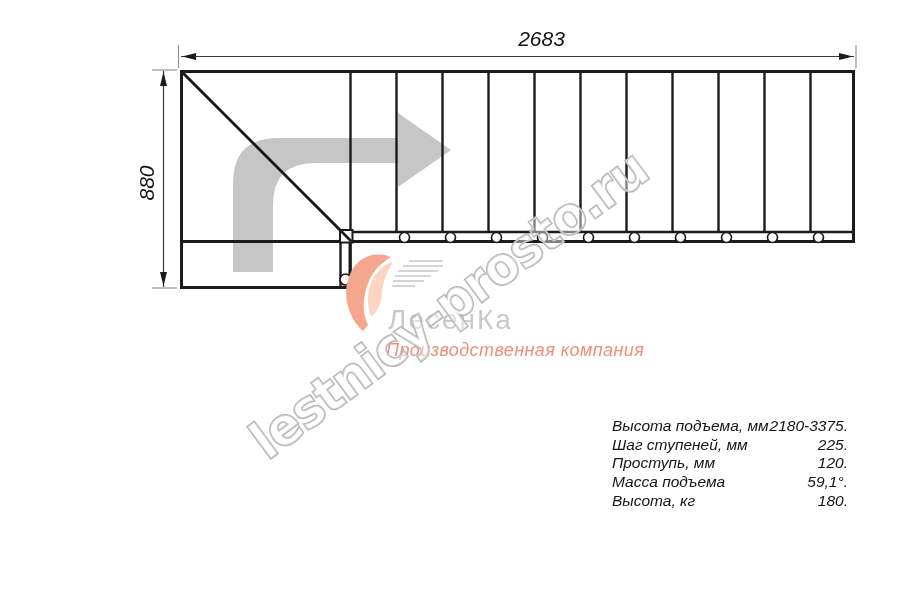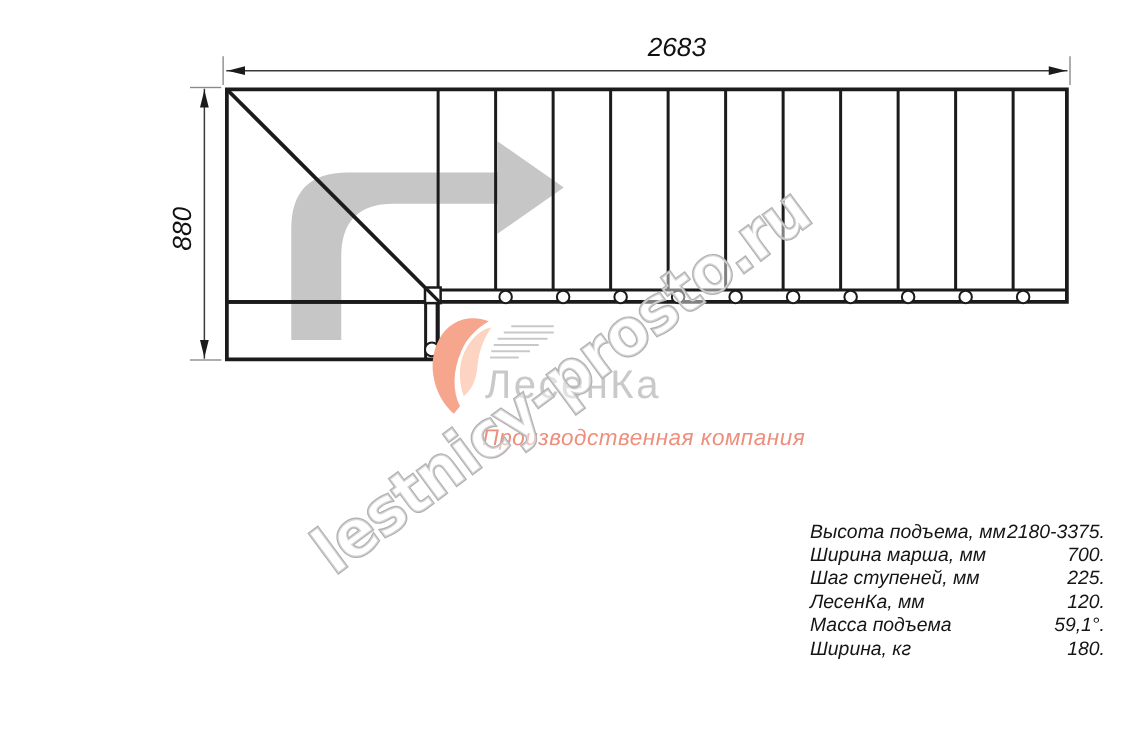--- a/index.html
+++ b/index.html
@@ -20,31 +20,31 @@
 
   .dim-label{
     position:absolute;color:#111;font-style:italic;font-size:21px;
     font-family:"Liberation Sans", sans-serif;white-space:nowrap;
   }
   #dim-top-label{left:484px;top:27px;width:115px;text-align:center;}
   #dim-left-label{left:121px;top:171px;width:52px;text-align:center;
     transform:rotate(-90deg);}
 
   #logo-name{
-    position:absolute;left:388px;top:289px;font-size:32px;letter-spacing:2px;
+    position:absolute;left:388px;top:304px;font-size:28px;letter-spacing:2px;
     color:#c9c9c9;white-space:nowrap;
   }
   #logo-subtitle{
     position:absolute;left:386px;top:340px;font-size:18px;font-style:italic;
     color:#ee8f7d;white-space:nowrap;letter-spacing:0.4px;
   }
 
   #specs{
     position:absolute;left:612px;top:417px;width:236px;
-    font-size:15.5px;font-style:italic;color:#151515;margin-left:36px;
+    font-size:15.5px;font-style:italic;color:#151515;
   }
   .spec-row{display:flex;justify-content:space-between;line-height:18.7px;}
   .spec-value{text-align:right;}
 
   #watermark-svg{pointer-events:none;}
   #watermark-text{
     font-family:"DejaVu Sans", sans-serif;font-weight:bold;font-size:52px;
     fill:rgba(255,255,255,0.45);stroke:#b1b1b1;stroke-width:2px;
     paint-order:stroke fill;letter-spacing:-1px;
   }
@@ -136,37 +136,33 @@
 
   <div id="dim-top-label" class="dim-label">2683</div>
   <div id="dim-left-label" class="dim-label">880</div>
 
   <div id="specs">
     <div class="spec-row">
       <span class="spec-label">Высота подъема, мм</span>
       <span class="spec-value">2180-3375.</span>
     </div>
     <div class="spec-row">
-      <span class="spec-label">Ширина марша, мм</span>
-      <span class="spec-value">700.</span>
-    </div>
-    <div class="spec-row">
       <span class="spec-label">Шаг ступеней, мм</span>
       <span class="spec-value">225.</span>
     </div>
     <div class="spec-row">
-      <span class="spec-label">ЛесенКа, мм</span>
+      <span class="spec-label">Проступь, мм</span>
       <span class="spec-value">120.</span>
     </div>
     <div class="spec-row">
       <span class="spec-label">Масса подъема</span>
       <span class="spec-value">59,1°.</span>
     </div>
     <div class="spec-row">
-      <span class="spec-label">Ширина, кг</span>
+      <span class="spec-label">Высота, кг</span>
       <span class="spec-value">180.</span>
     </div>
   </div>
 
   <svg id="watermark-svg" width="900" height="600" viewBox="0 0 900 600">
     <text id="watermark-text" x="450" y="322" text-anchor="middle" transform="rotate(-36.5 450 306)" textLength="478" lengthAdjust="spacingAndGlyphs">lestnicy-prosto.ru</text>
   </svg>
 
 </div>
 

